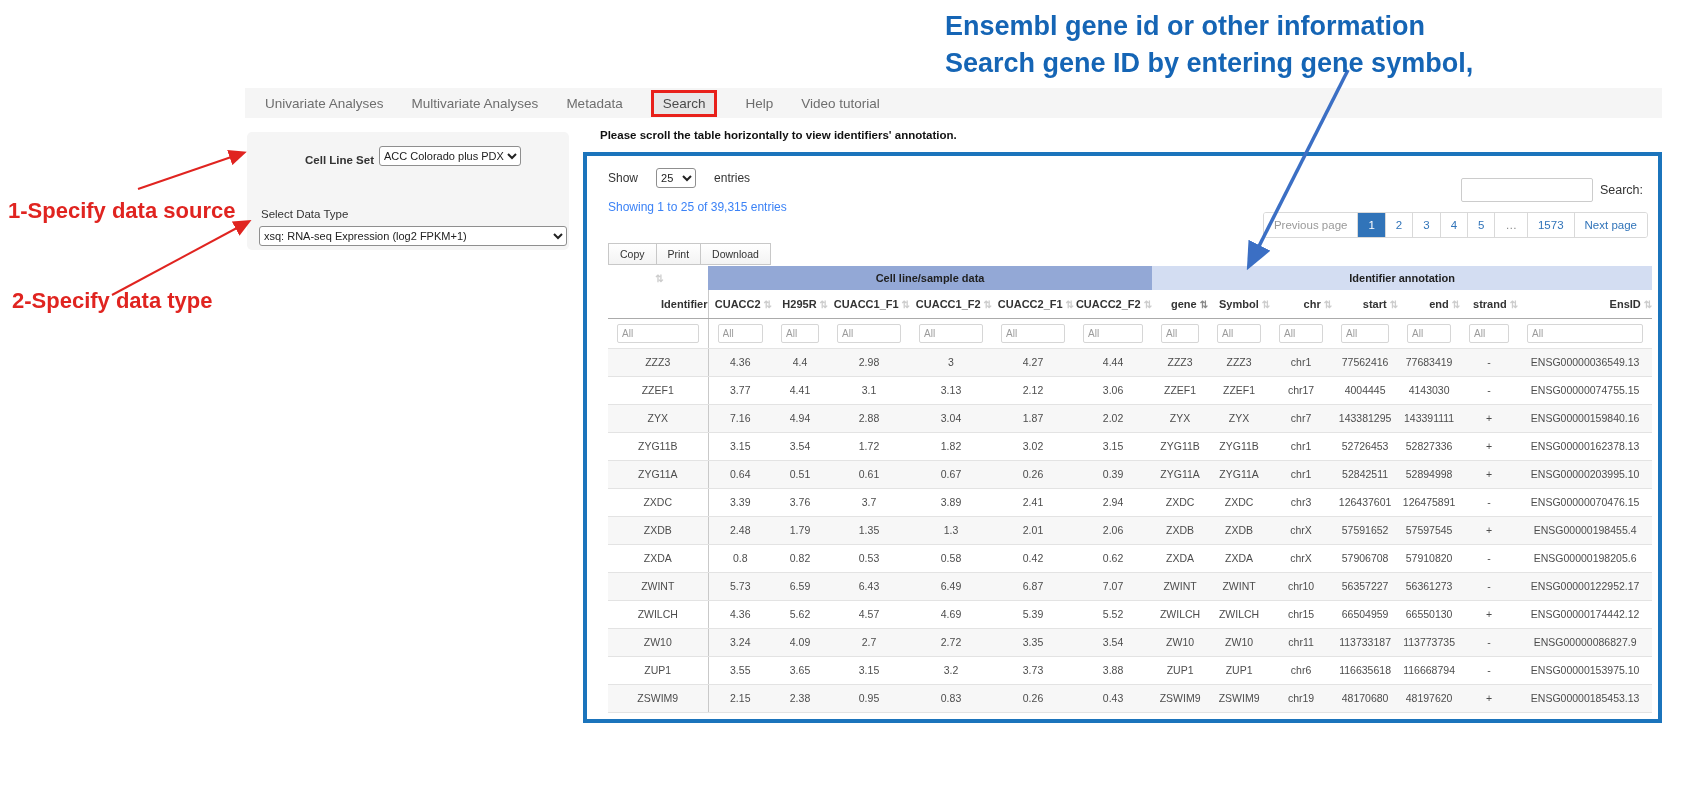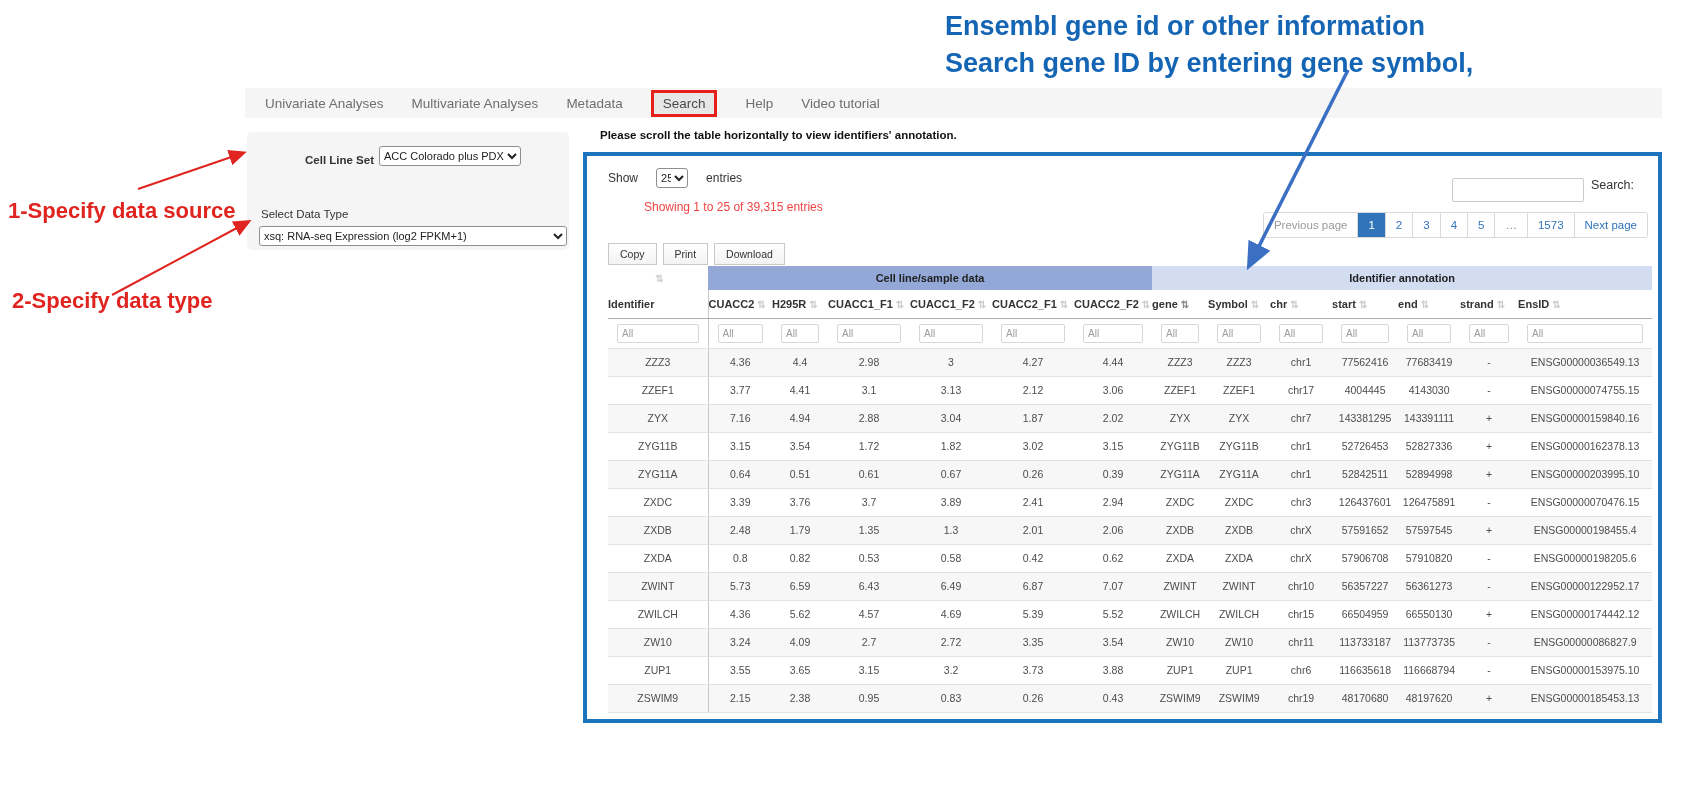--- a/index.html
+++ b/index.html
@@ -38,46 +38,46 @@
   .dtype-sel{position:absolute;left:12px;top:94px;width:calc(100% - 14px);}
 
   
   .scroll-note{position:absolute;left:600px;top:129px;font-size:11.5px;font-weight:bold;color:#111;}
 
   
   .main-panel{position:absolute;left:583px;top:152px;width:1079px;height:571px;
     border:4px solid var(--panel-border);background:#fff;}
   .show-wrap{position:absolute;left:21px;top:12px;display:flex;align-items:center;gap:18px;
     font-size:12px;color:#333;}
-  .show-sel{width:32px;}
-  .showing-text{position:absolute;left:21px;top:44px;font-size:12px;color:#ef4444;margin-left:36px;}
-  .search-wrap{position:absolute;right:24px;top:22px;display:flex;gap:7px;}
+  .show-sel{width:40px;}
+  .showing-text{position:absolute;left:21px;top:44px;font-size:12px;color:#3b82f6;}
+  .search-wrap{position:absolute;right:15px;top:22px;display:flex;align-items:center;gap:7px;}
   .search-input{width:132px;height:24px;border:1px solid #ccc;border-radius:2px;}
   .search-label{font-size:12.5px;color:#333;}
   .pagination{position:absolute;right:10px;top:56px;display:flex;border:1px solid #d9d9d9;
     border-radius:3px;overflow:hidden;background:#fff;}
   .pg-btn{font-size:11.5px;color:var(--link-blue);padding:6px 10px;border-left:1px solid #d9d9d9;
     cursor:pointer;min-width:14px;text-align:center;background:#fff;}
   .pg-btn:first-child{border-left:none;}
   .pg-btn.prev{color:#9a9a9a;}
   .pg-btn.active{background:var(--active-page-bg);color:#fff;}
   .pg-btn.ellipsis{color:#888;}
-  .dt-buttons{position:absolute;left:21px;top:87px;display:flex;gap:7px;}
+  .dt-buttons{position:absolute;left:21px;top:87px;display:flex;}
   .dt-btn{font-size:10.5px;color:#333;background:linear-gradient(#fff,#f3f3f3);
     border:1px solid #c8c8c8;padding:4px 11px;margin-right:-1px;cursor:pointer;
     font-family:"Liberation Sans",sans-serif;}
 
   
   table.dt{position:absolute;left:21px;top:110px;width:1044px;border-collapse:collapse;
     table-layout:fixed;}
   .dt th,.dt td{overflow:hidden;white-space:nowrap;}
   .g-dark{background:var(--group-dark);}
   .g-light{background:var(--group-light);}
   tr.grp th{font-size:11px;font-weight:bold;color:#1f1f1f;height:24px;text-align:center;}
-  tr.cols th{font-size:11px;font-weight:bold;color:#333;height:28px;text-align:left;
+  tr.cols th{font-size:11px;font-weight:bold;color:#333;height:28px;text-align:right;
     border-bottom:1px solid #ababab;cursor:pointer;}
   .sort-icon{color:#cdcdcd;font-size:10px;margin-left:3px;}
   .sort-icon.active{color:#8a8a8a;}
   tr.flt th{height:30px;text-align:center;border-bottom:1px solid #e4e4e4;}
   tr.flt input{width:calc(100% - 18px);height:19px;border:1px solid #d6d6d6;border-radius:2px;
     font-size:10px;padding-left:4px;color:#555;font-family:"Liberation Sans",sans-serif;}
   tr.flt input::placeholder{color:#9b9b9b;}
   .dt tbody td{font-size:10.5px;color:#4d4d4d;text-align:center;padding:7.5px 3px;
     border-bottom:1px solid #e3e3e3;}
   .dt tbody tr:nth-child(odd){background:#f7f7f7;}

